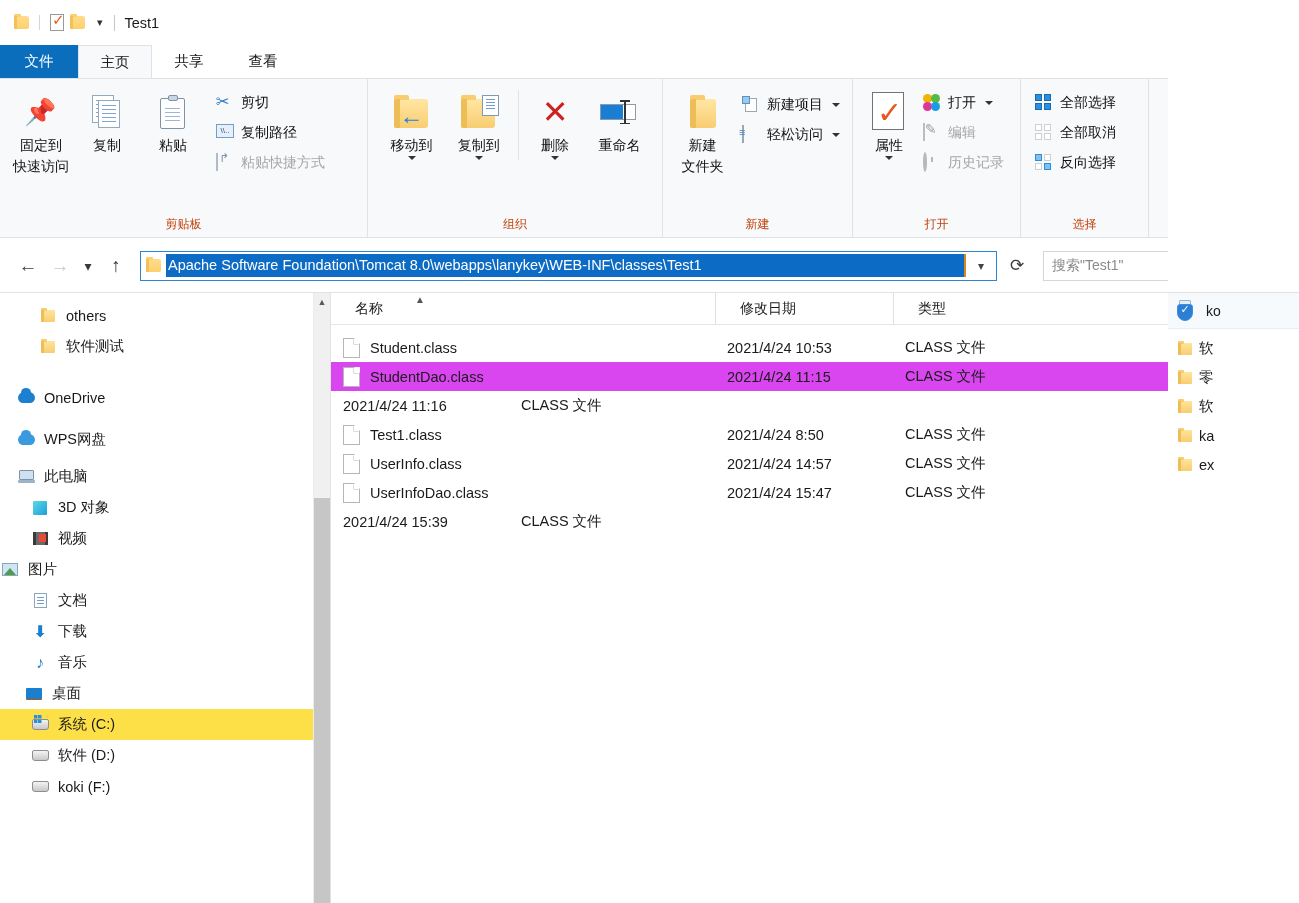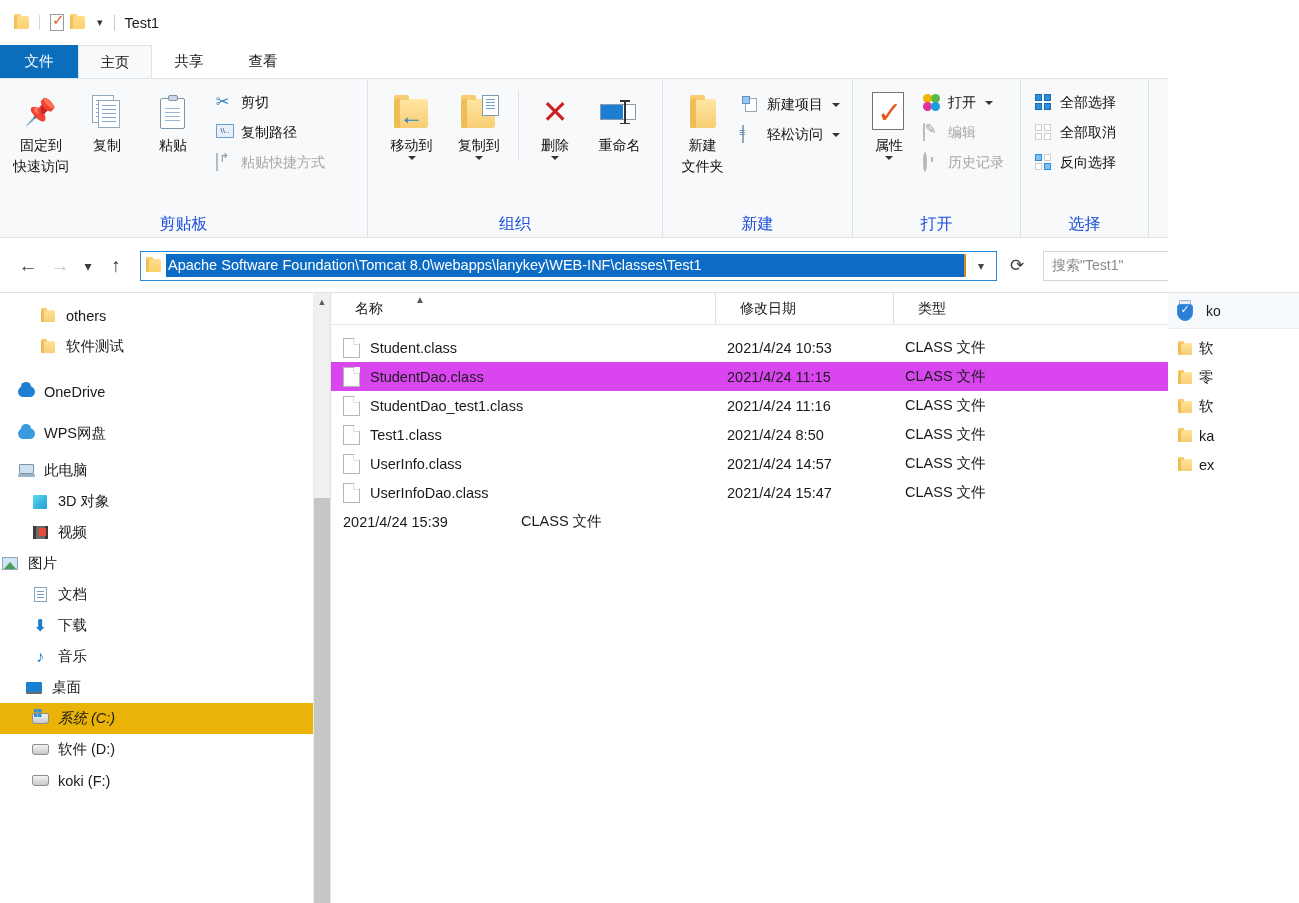--- a/index.html
+++ b/index.html
@@ -127,21 +127,21 @@
   }
   .rgroup:last-child { border-right: none; }
   .rgroup-body {
     flex: 1;
     display: flex; align-items: flex-start;
     padding: 2px 8px 0 8px;
   }
   .rgroup-title {
     height: 24px; line-height: 22px;
     text-align: center;
-    font-size: 16px; color: #1d4ed8;
+    font-size: 12px; color: #c2410c;
   }
 
   
   .big-btn {
     width: 66px;
     display: flex; flex-direction: column; align-items: center;
     padding-top: 4px; cursor: pointer;
   }
   .big-btn .bi { height: 44px; display:flex; align-items:center; justify-content:center; }
   .big-btn .bl {
@@ -381,21 +381,21 @@
     overflow: hidden;
     flex: 0 0 330px;
   }
   #nav-list { padding-top: 7px; }
   .nav-item {
     height: 31px;
     display: flex; align-items: center;
     font-size: 14.5px; color: #1a1a1a;
     cursor: pointer; white-space: nowrap;
   }
-  .nav-item.selected { background: #eab308; font-style: italic; }
+  .nav-item.selected { background: #fde047; }
   .nav-ico {
     width: 20px; height: 18px; flex: 0 0 20px;
     margin-right: 8px; position: relative;
     display: flex; align-items: center; justify-content: center;
   }
   .ni-folder {
     width: 14px; height: 12px;
     background: linear-gradient(#ffe49a, #f8cd72);
     border-radius: 1px; position: relative;
   }
@@ -848,21 +848,21 @@
               <i class="ni-folder"></i>
             </span>
           <span>others</span>
         </div>
         <div class="nav-item" style="padding-left:38px">
           <span class="nav-ico">
               <i class="ni-folder"></i>
             </span>
           <span>软件测试</span>
         </div>
-        <div class="nav-item" style="padding-left:16px;margin-top:14px">
+        <div class="nav-item" style="padding-left:16px;margin-top:20px">
           <span class="nav-ico">
               <i class="ni-cloud"></i>
             </span>
           <span>OneDrive</span>
         </div>
         <div class="nav-item" style="padding-left:16px;margin-top:11px">
           <span class="nav-ico">
               <i class="ni-cloud wps"></i>
             </span>
           <span>WPS网盘</span>
@@ -967,24 +967,20 @@
         </div>
         <div class="file-row selected">
           <span class="fr-name">
             <span class="file-ico"></span>
             <span>StudentDao.class</span>
           </span>
           <span class="fr-date">2021/4/24 11:15</span>
           <span class="fr-type">CLASS 文件</span>
         </div>
         <div class="file-row">
-          <span class="fr-name">
-            <span class="file-ico"></span>
-            <span>StudentDao_test1.class</span>
-          </span>
           <span class="fr-date">2021/4/24 11:16</span>
           <span class="fr-type">CLASS 文件</span>
         </div>
         <div class="file-row">
           <span class="fr-name">
             <span class="file-ico"></span>
             <span>Test1.class</span>
           </span>
           <span class="fr-date">2021/4/24 8:50</span>
           <span class="fr-type">CLASS 文件</span>

